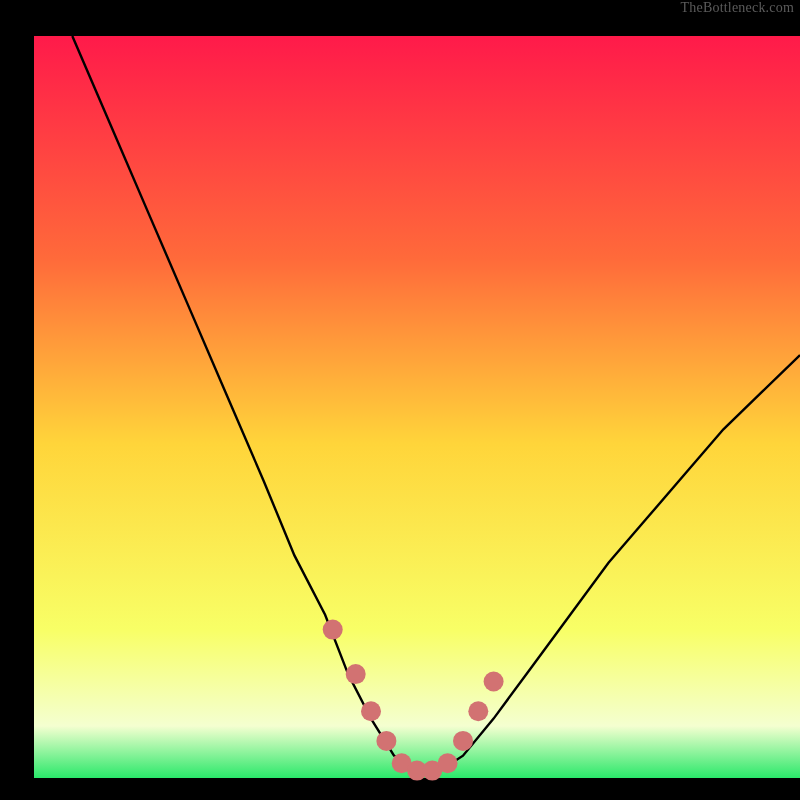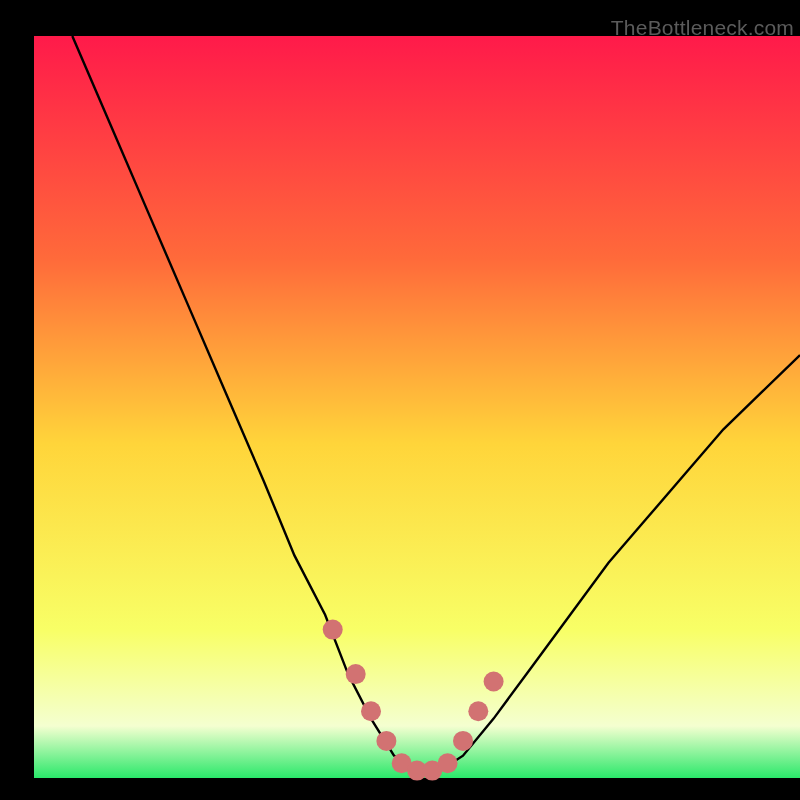--- a/index.html
+++ b/index.html
@@ -1,20 +1,20 @@
 <!DOCTYPE html>
 <html><head>
 <meta charset="utf-8">
 <style>
   body { margin:0; padding:0; background:#000; }
   .stage { position:relative; width:800px; height:800px; background:#000; }
   .attribution {
-    position:absolute; top:16px; right:6px;
-    font-family:Liberation Sans, sans-serif;
-    font-size:21px; color:#5b5b5b;
+    position:absolute; top:0; right:6px;
+    font-family:Liberation Serif, serif;
+    font-size:14px; color:#5b5b5b;
     letter-spacing:0.2px;
   }
   svg { display:block; }
 </style>
 </head>
 <body>
 
 <div class="stage">
   <div class="attribution">TheBottleneck.com</div>
 

